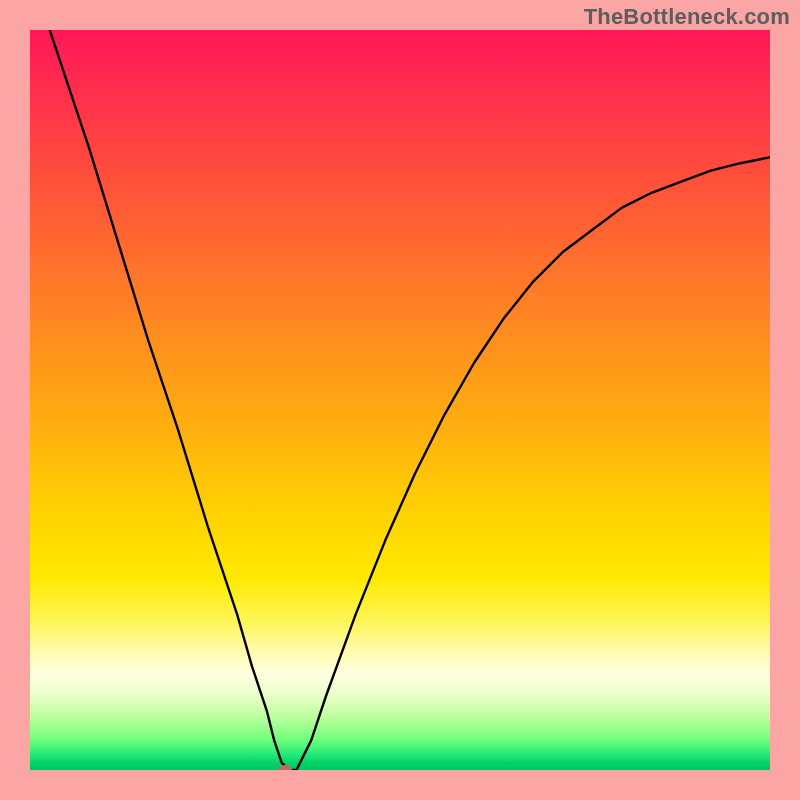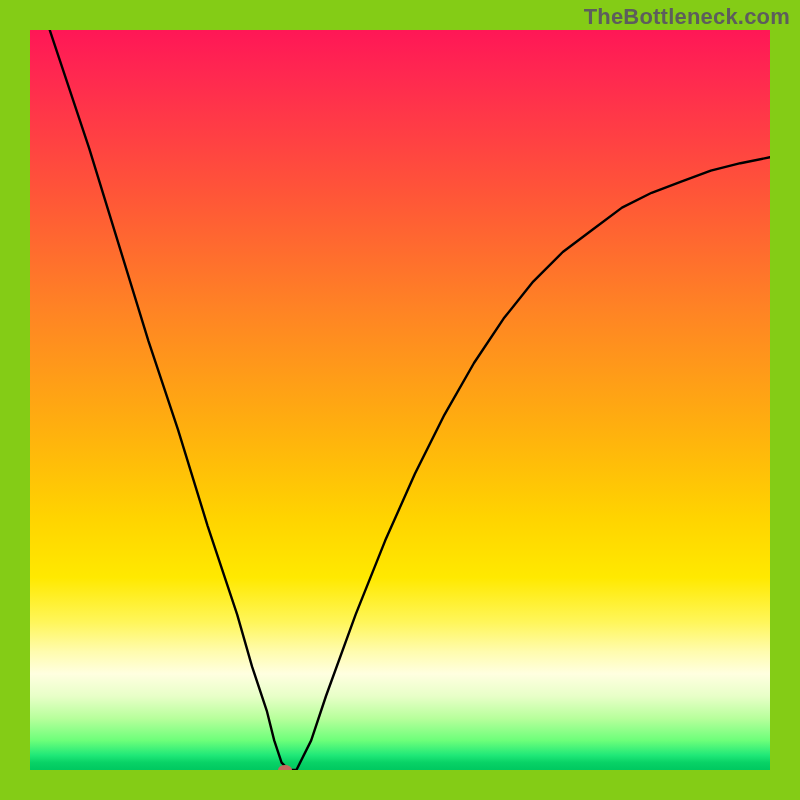--- a/index.html
+++ b/index.html
@@ -8,21 +8,21 @@
     width: 800px;
     height: 800px;
     background: #000;
     overflow: hidden;
     font-family: Arial, Helvetica, sans-serif;
   }
   .frame {
     position: relative;
     width: 800px;
     height: 800px;
-    background: #84cc16;
+    background: #fca5a5;
   }
   .watermark {
     position: absolute;
     top: 4px;
     right: 10px;
     color: #5d5d5d;
     font-size: 22px;
     font-weight: 600;
     letter-spacing: 0.2px;
     z-index: 10;

